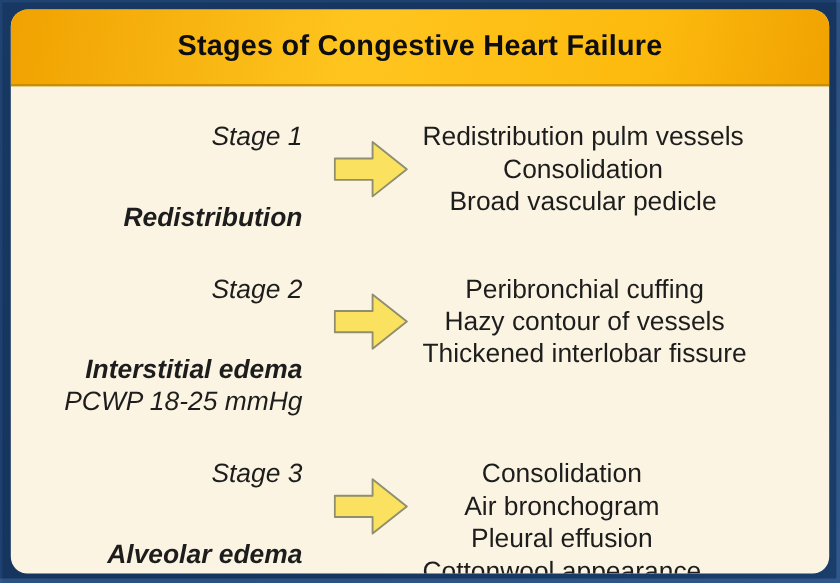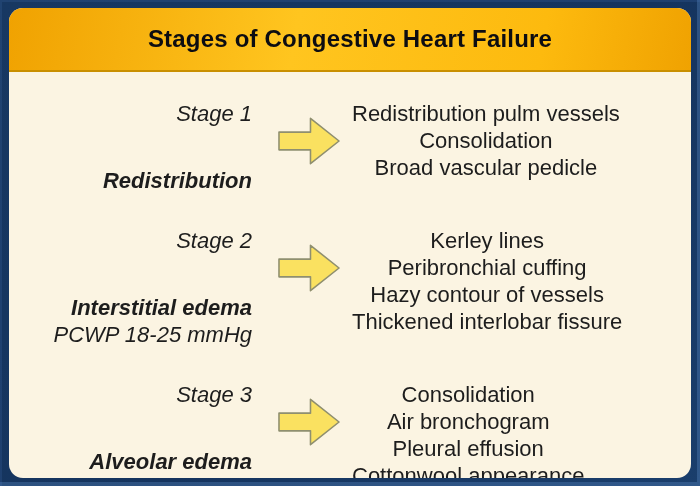--- a/index.html
+++ b/index.html
@@ -132,21 +132,20 @@
       <div class="stage-label">Stage 2</div>
       <div class="stage-name">Interstitial edema</div>
       <div class="stage-pcwp">PCWP 18-25 mmHg</div>
     </div>
     <div class="stage-arrow">
       <svg viewBox="0 0 64 52" aria-hidden="true">
         <polygon points="1,17 33,17 33,3 62,26 33,49 33,35 1,35"></polygon>
       </svg>
     </div>
     <ul class="stage-findings">
-          <li>Kerley lines</li>
           <li>Peribronchial cuffing</li>
           <li>Hazy contour of vessels</li>
           <li>Thickened interlobar fissure</li>
         </ul>
   </div>
 
   <div class="stage-row">
     <div class="stage-left">
       <div class="stage-label">Stage 3</div>
       <div class="stage-name">Alveolar edema</div>

